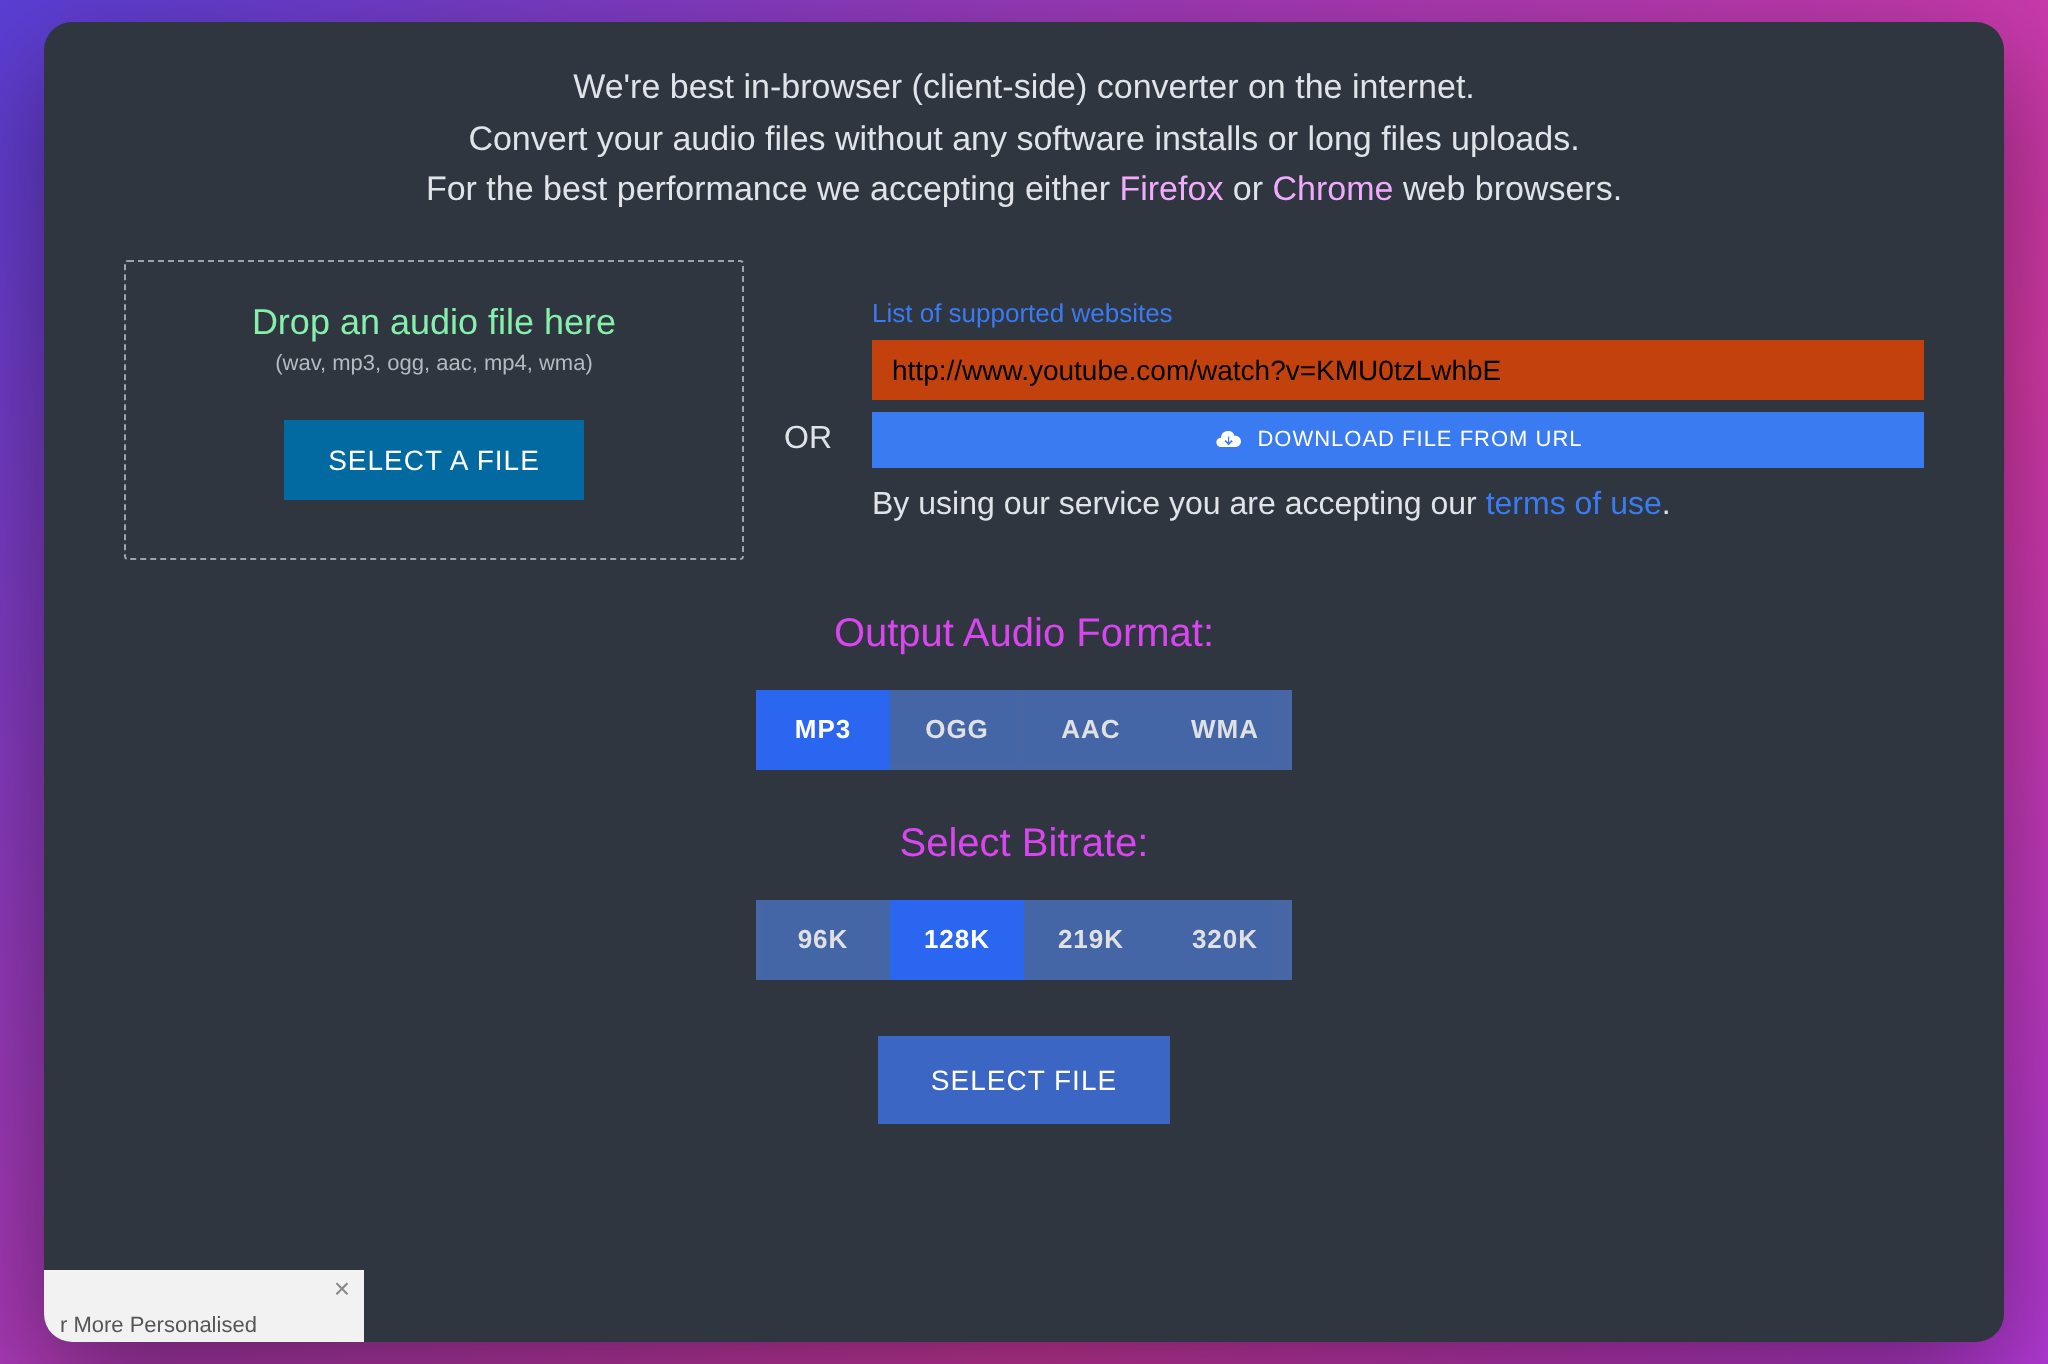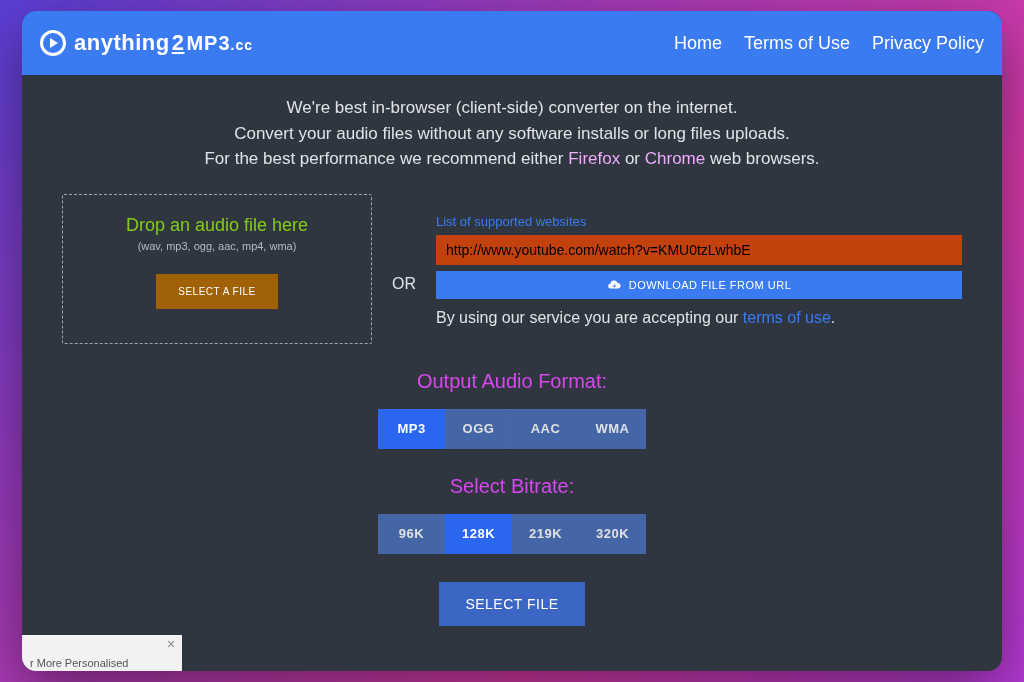--- a/index.html
+++ b/index.html
@@ -34,25 +34,25 @@
   .nav { display: flex; gap: 22px; font-size: 18px; }
   .nav a { color: #fff; text-decoration: none; cursor: pointer; }
   .content { padding: 20px 40px 0 40px; color: #e0e3e8; text-align: center; }
   .intro { font-size: 17px; line-height: 1.5; margin-bottom: 22px; }
   .intro a { color: #f0abfc; text-decoration: none; }
   .row { display: flex; align-items: flex-start; gap: 20px; }
   .dropzone {
     width: 310px; height: 150px; border: 1px dashed #9ea3ac; border-radius: 2px;
     text-align: center; padding: 20px 10px 0 10px; flex-shrink: 0;
   }
-  .dropzone h3 { font-weight: normal; color: #84cc16; font-size: 18px; margin-bottom: 4px; }
+  .dropzone h3 { font-weight: normal; color: #86efac; font-size: 18px; margin-bottom: 4px; }
   .dropzone .sub { font-size: 11px; color: #b6bac1; margin-bottom: 22px; }
   .btn {
-    display: inline-block; background: #a16207; color: #fff; border: none;
-    padding: 12px 22px; font-size: 10px; letter-spacing: .5px;
+    display: inline-block; background: #0369a1; color: #fff; border: none;
+    padding: 12px 22px; font-size: 14px; letter-spacing: .5px;
     cursor: pointer; font-family: inherit;
   }
   .or { font-size: 16px; color: #e0e3e8; align-self: center; margin-top: 30px; flex-shrink: 0; }
   .urlcol { flex: 1; text-align: left; padding-top: 18px; }
   .supported { color: #3a7bf2; font-size: 13px; text-decoration: none; display: inline-block; margin-bottom: 6px; cursor: pointer; }
   .urlinput {
     width: 100%; height: 30px; border: none; padding: 0 10px; font-size: 14px;
     font-family: inherit; background: #c2410c; color: #000;
   }
   .dlbtn {
@@ -82,41 +82,28 @@
   .ad-close {
     position: absolute; top: 2px; right: 4px; width: 14px; height: 14px;
     color: #888; font-size: 14px; cursor: pointer; line-height: 14px; text-align: center;
   }
 </style>
 </head>
 <body>
 
 <div class="window">
 
-  <div class="header">
-    <div class="logo">
-      <span class="logo-icon"></span>
-      <span class="logo-text">
-        <span>anything</span><span class="two">2</span><span class="mp3">MP3</span><span class="cc">.cc</span>
-      </span>
-    </div>
-    <div class="nav">
-      <a>Home</a>
-      <a>Terms of Use</a>
-      <a>Privacy Policy</a>
-    </div>
-  </div>
 
   <div class="content">
 
     <div class="intro">
       <div>We're best in-browser (client-side) converter on the internet.</div>
       <div>Convert your audio files without any software installs or long files uploads.</div>
       <div>
-        <span>For the best performance we recommend either </span><a>Firefox</a><span> or </span><a>Chrome</a><span> web browsers.</span>
+        <span>For the best performance we accepting either </span><a>Firefox</a><span> or </span><a>Chrome</a><span> web browsers.</span>
       </div>
     </div>
 
     <div class="row">
 
       <div class="dropzone">
         <h3>Drop an audio file here</h3>
         <div class="sub">(wav, mp3, ogg, aac, mp4, wma)</div>
         <button class="btn">SELECT A FILE</button>
       </div>

